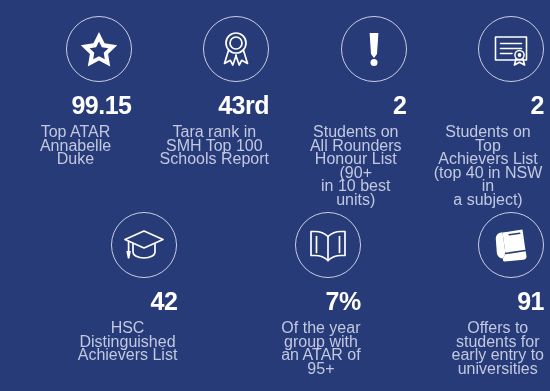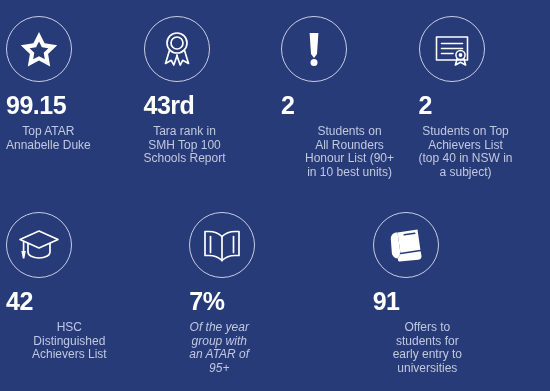--- a/index.html
+++ b/index.html
@@ -29,21 +29,21 @@
     height: 196px;
     box-sizing: border-box;
   }
   .stat-row.row-bottom {
     height: 179px;
   }
   .stat-cell {
     flex: 1 1 0;
     display: flex;
     flex-direction: column;
-    align-items: flex-start;
+    align-items: flex-end;
     box-sizing: border-box;
     padding: 0 6px;
   }
   .icon-circle {
     width: 66px;
     height: 66px;
     border: 1.4px solid #c9cde3;
     border-radius: 50%;
     display: flex;
     align-items: center;
@@ -60,21 +60,21 @@
     font-weight: bold;
     font-size: 25px;
     line-height: 1;
     letter-spacing: -0.5px;
     margin-top: 11px;
     text-align: center;
     white-space: nowrap;
   }
   .stat-caption {
     color: #c3c8e0;
-    font-size: 12px;
+    font-size: 16px;
     line-height: 13.5px;
     text-align: center;
     margin-top: 7px;
     max-width: 112px;
   }
 </style>
 </head>
 <body>
 
 <div class="infographic">
@@ -172,21 +172,21 @@
           <g fill="none" stroke="#ffffff" stroke-width="1.7" stroke-linejoin="round" stroke-linecap="round">
             <path d="M20 11.5 C16.6 8.2 12.4 6.5 7 6.5 L3 6.5 L3 30.5 L7 30.5 C12.4 30.5 16.6 32.2 20 35.5"></path>
             <path d="M20 11.5 C23.4 8.2 27.6 6.5 33 6.5 L37 6.5 L37 30.5 L33 30.5 C27.6 30.5 23.4 32.2 20 35.5"></path>
             <line x1="20" y1="11.5" x2="20" y2="35.5"></line>
             <path d="M8.5 11.5 L8.5 27.5"></path>
             <path d="M31.5 11.5 L31.5 27.5"></path>
           </g>
         </svg>
       </div>
       <div class="stat-value">7%</div>
-      <div class="stat-caption" style="white-space: pre-line; font-style: italic;">Of the year
+      <div class="stat-caption" style="white-space: pre-line;">Of the year
 group with
 an ATAR of
 95+</div>
     </div>
 
     <div class="stat-cell">
       <div class="icon-circle">
         <svg width="40" height="40" viewBox="0 0 40 40" aria-hidden="true">
           <g fill="#ffffff">
             <path d="M11.5 7.5 L31.5 4.5 L34.5 25.5 L14.5 28.5 Z"></path>

